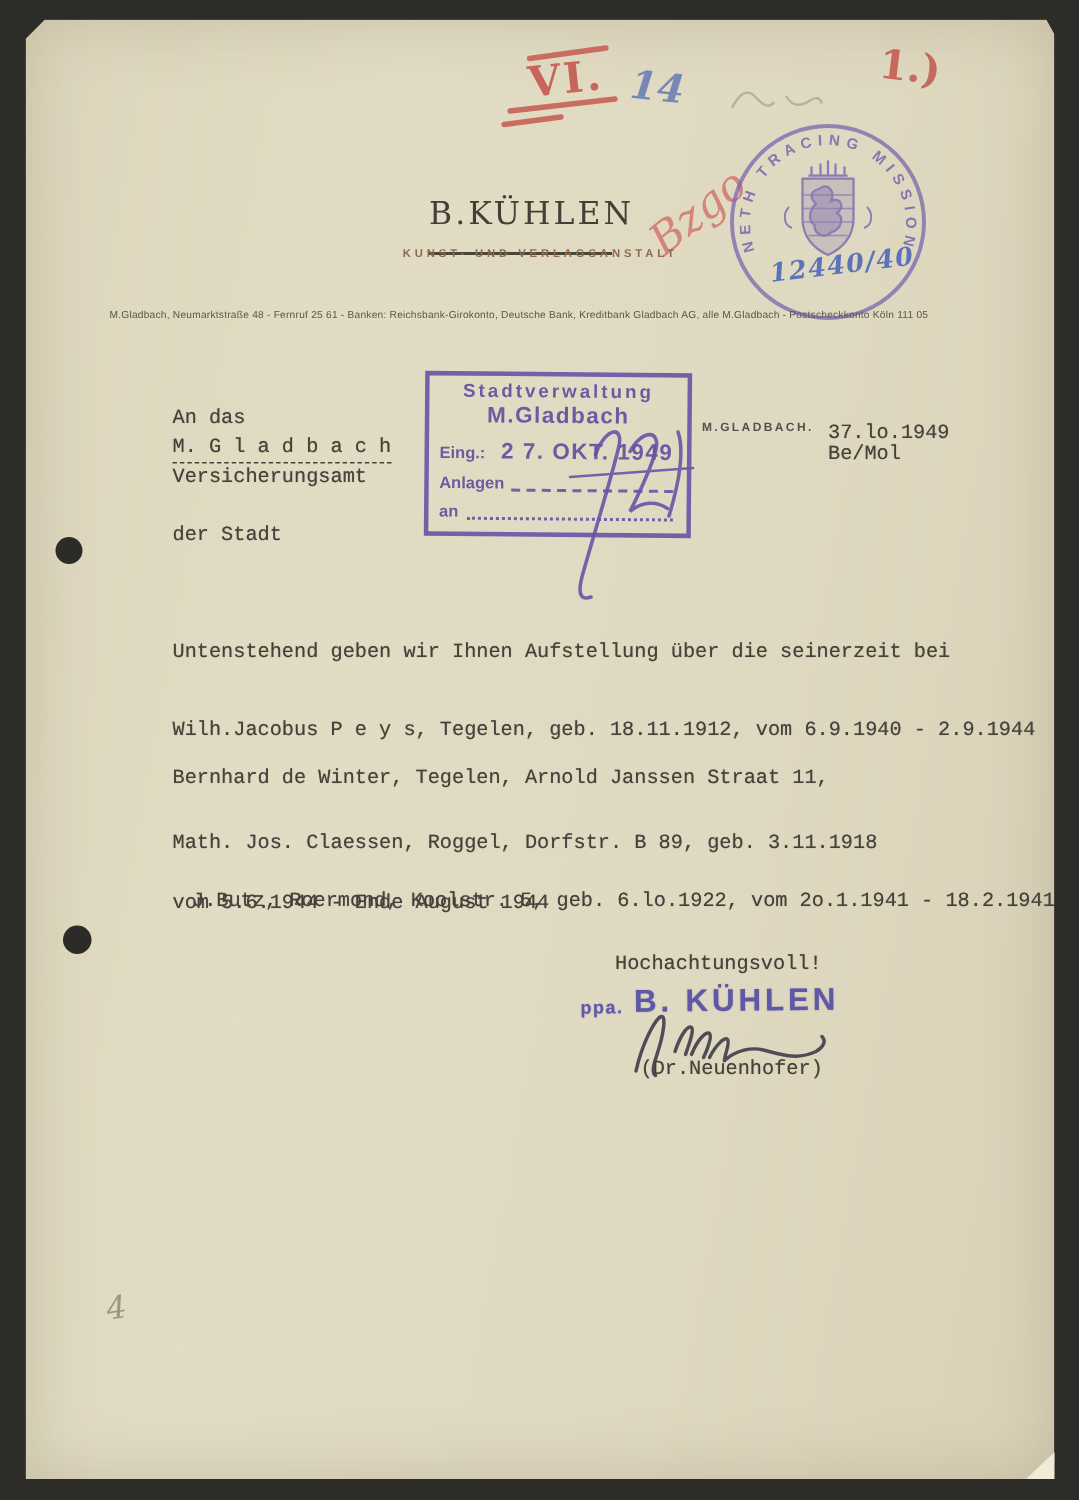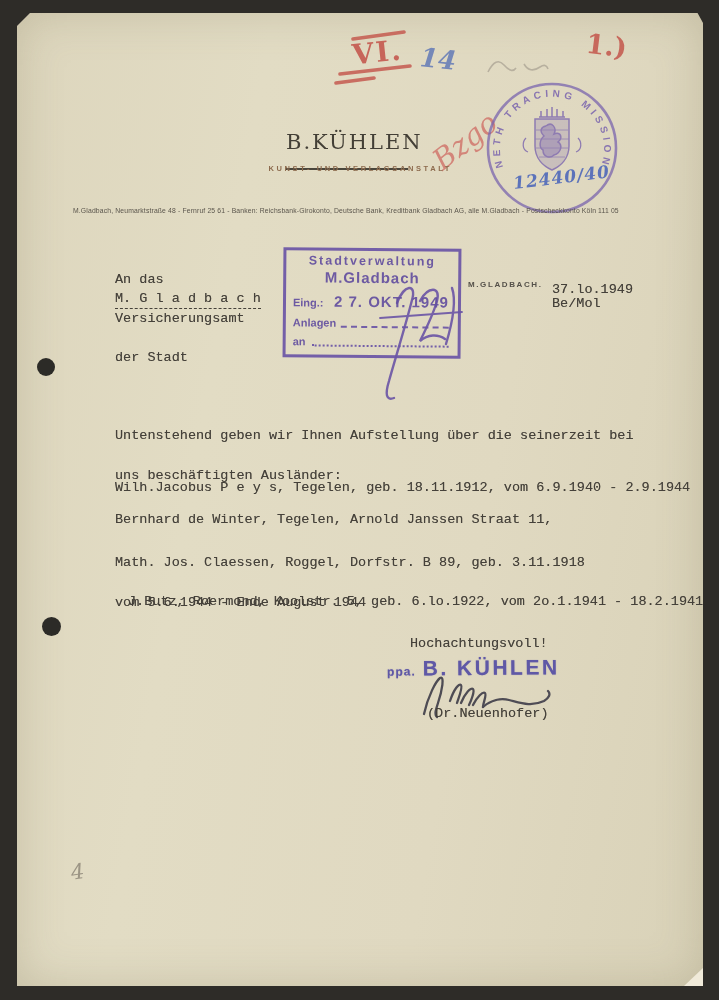--- a/index.html
+++ b/index.html
@@ -130,21 +130,20 @@
   <div class="abs lbl" style="left:7px;top:85px;">an</div>
   <div class="abs dotline" style="left:26px;top:93px;width:137px;"></div>
 </div>
 
 <div class="abs smallcaps" style="left:468px;top:280px;">M.GLADBACH.</div>
 <div class="abs tw" style="left:552px;top:283px;">37.lo.1949</div>
 <div class="abs tw" style="left:552px;top:297px;">Be/Mol</div>
 
 <div class="abs tw block" style="left:115px;top:403px;">
   <div>Untenstehend geben wir Ihnen Aufstellung über die seinerzeit bei</div>
-  <div>uns beschäftigten Ausländer:</div>
 </div>
 
 <div class="abs tw block" style="left:115px;top:455px;">
   <div>Wilh.Jacobus P e y s, Tegelen, geb. 18.11.1912, vom 6.9.1940 - 2.9.1944</div>
 </div>
 <div class="abs tw block" style="left:115px;top:487px;">
   <div>Bernhard de Winter, Tegelen, Arnold Janssen Straat 11,</div>
 </div>
 <div class="abs tw block" style="left:115px;top:530px;">
   <div>Math. Jos. Claessen, Roggel, Dorfstr. B 89, geb. 3.11.1918</div>

